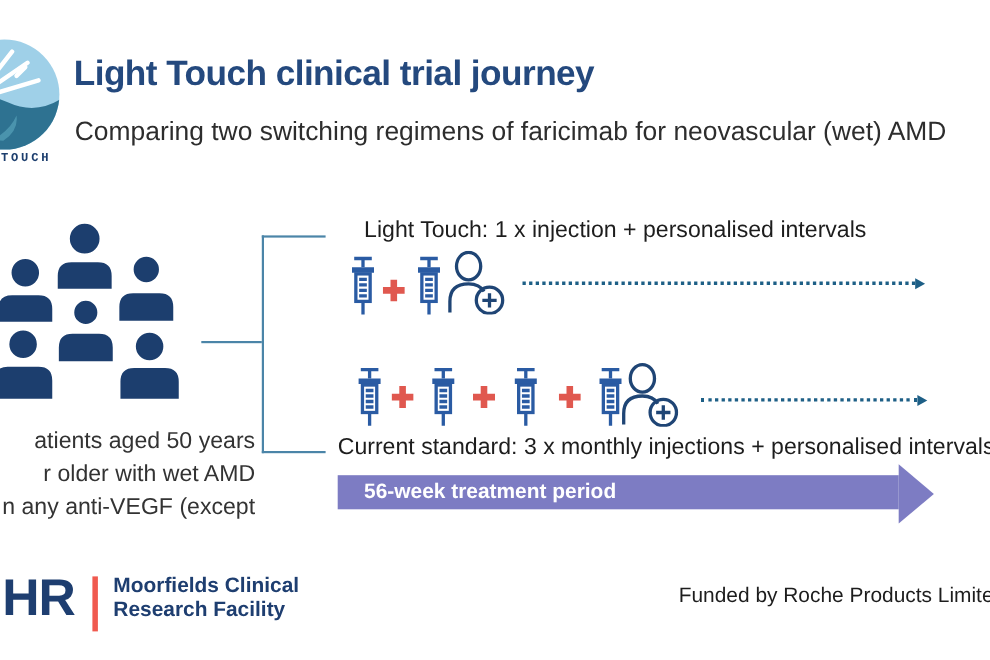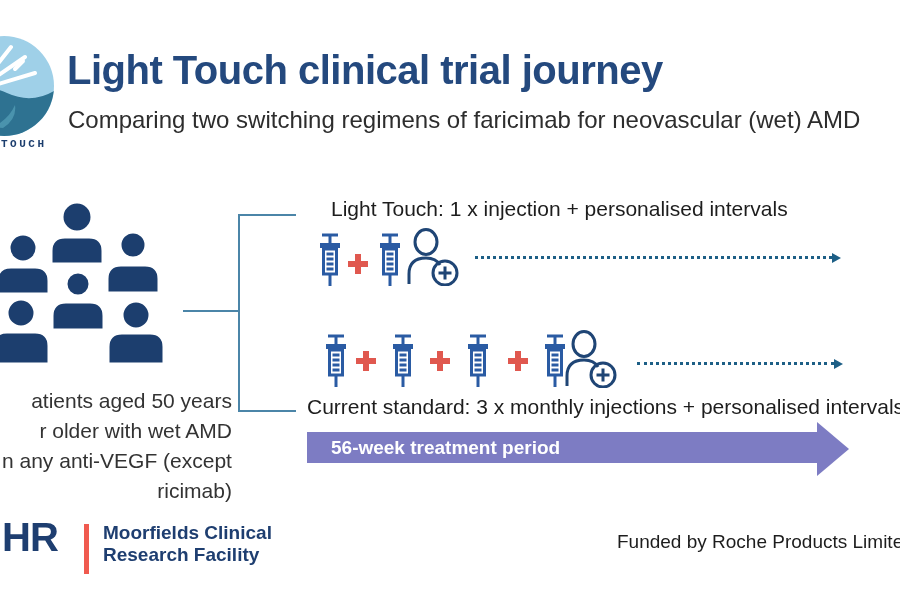--- a/index.html
+++ b/index.html
@@ -3,38 +3,38 @@
 <meta charset="utf-8">
 <style>
   html,body{margin:0;padding:0;}
   body{
     width:900px;height:600px;position:relative;overflow:hidden;
     background:#ffffff;font-family:"Liberation Sans",sans-serif;
     -webkit-font-smoothing:antialiased;
   }
   .abs{position:absolute;}
   
-  .page-title{left:67px;top:48px;font-size:40px;font-weight:800;color:#24497e;letter-spacing:-.5px;white-space:nowrap;}
+  .page-title{left:67px;top:48px;font-size:32px;font-weight:800;color:#24497e;letter-spacing:-.5px;white-space:nowrap;}
   .page-subtitle{left:68px;top:106px;font-size:24px;font-weight:400;color:#2d2d2d;white-space:nowrap;}
   .logo-word{left:1px;top:138px;font-size:11px;font-weight:700;letter-spacing:2.5px;color:#1c3e6e;white-space:nowrap;font-family:Liberation Mono, monospace;}
   
   .cline{background:#4b85a8;}
   
   .arm-label{font-size:21px;color:#1d1d1d;white-space:nowrap;}
   
   .pop-text{left:2px;top:386px;font-size:21px;line-height:30px;color:#333333;white-space:nowrap;text-align:right;}
   
   .dotted{height:0;border-top:3px dotted #1d5f86;}
   .dot-head{width:0;height:0;border-left:9px solid #1d5f86;border-top:5px solid transparent;border-bottom:5px solid transparent;}
   
   .tl-body{left:307px;top:432px;width:510px;height:31px;background:#7d7cc3;}
   .tl-head{left:817px;top:422px;width:0;height:0;border-left:32px solid #7d7cc3;border-top:27px solid transparent;border-bottom:27px solid transparent;}
   .tl-label{left:331px;top:432px;height:43px;line-height:31px;font-size:19px;font-weight:700;color:#ffffff;white-space:nowrap;}
   
-  .nihr-text{left:2px;top:515px;font-size:40px;font-weight:800;color:#1e3e70;letter-spacing:-1px;}
+  .nihr-text{left:2px;top:515px;font-size:47px;font-weight:800;color:#1e3e70;letter-spacing:-1px;}
   .footer-bar{left:84px;top:524px;width:5px;height:50px;background:#f05a4f;}
   .partner{left:103px;top:522px;font-size:19px;font-weight:700;color:#1e3e70;line-height:22px;white-space:nowrap;}
   .funding{left:617px;top:531px;font-size:19px;color:#1d1d1d;white-space:nowrap;}
   svg{display:block;}
 </style>
 </head>
 <body>
 
 <svg class="abs" style="left:-47px;top:35px;" width="102" height="102" viewBox="0 0 102 102">
   <defs>
@@ -210,21 +210,20 @@
 
 <div class="abs dotted" style="left:637px;top:362px;width:197px;"></div>
 <div class="abs dot-head" style="left:834px;top:359px;"></div>
 
 <div class="abs arm-label" style="left:307px;top:395px;">Current standard: 3 x monthly injections + personalised intervals</div>
 
 <div class="abs pop-text">
   <div>atients aged 50 years</div>
   <div>r older with wet AMD</div>
   <div>n any anti-VEGF (except</div>
-  <div>ricimab)</div>
 </div>
 
 <div class="abs tl-body"></div>
 <div class="abs tl-head"></div>
 <div class="abs tl-label">56-week treatment period</div>
 
 <div class="abs nihr-text">HR</div>
 <div class="abs footer-bar"></div>
 <div class="abs partner">
   <div>Moorfields Clinical</div>

